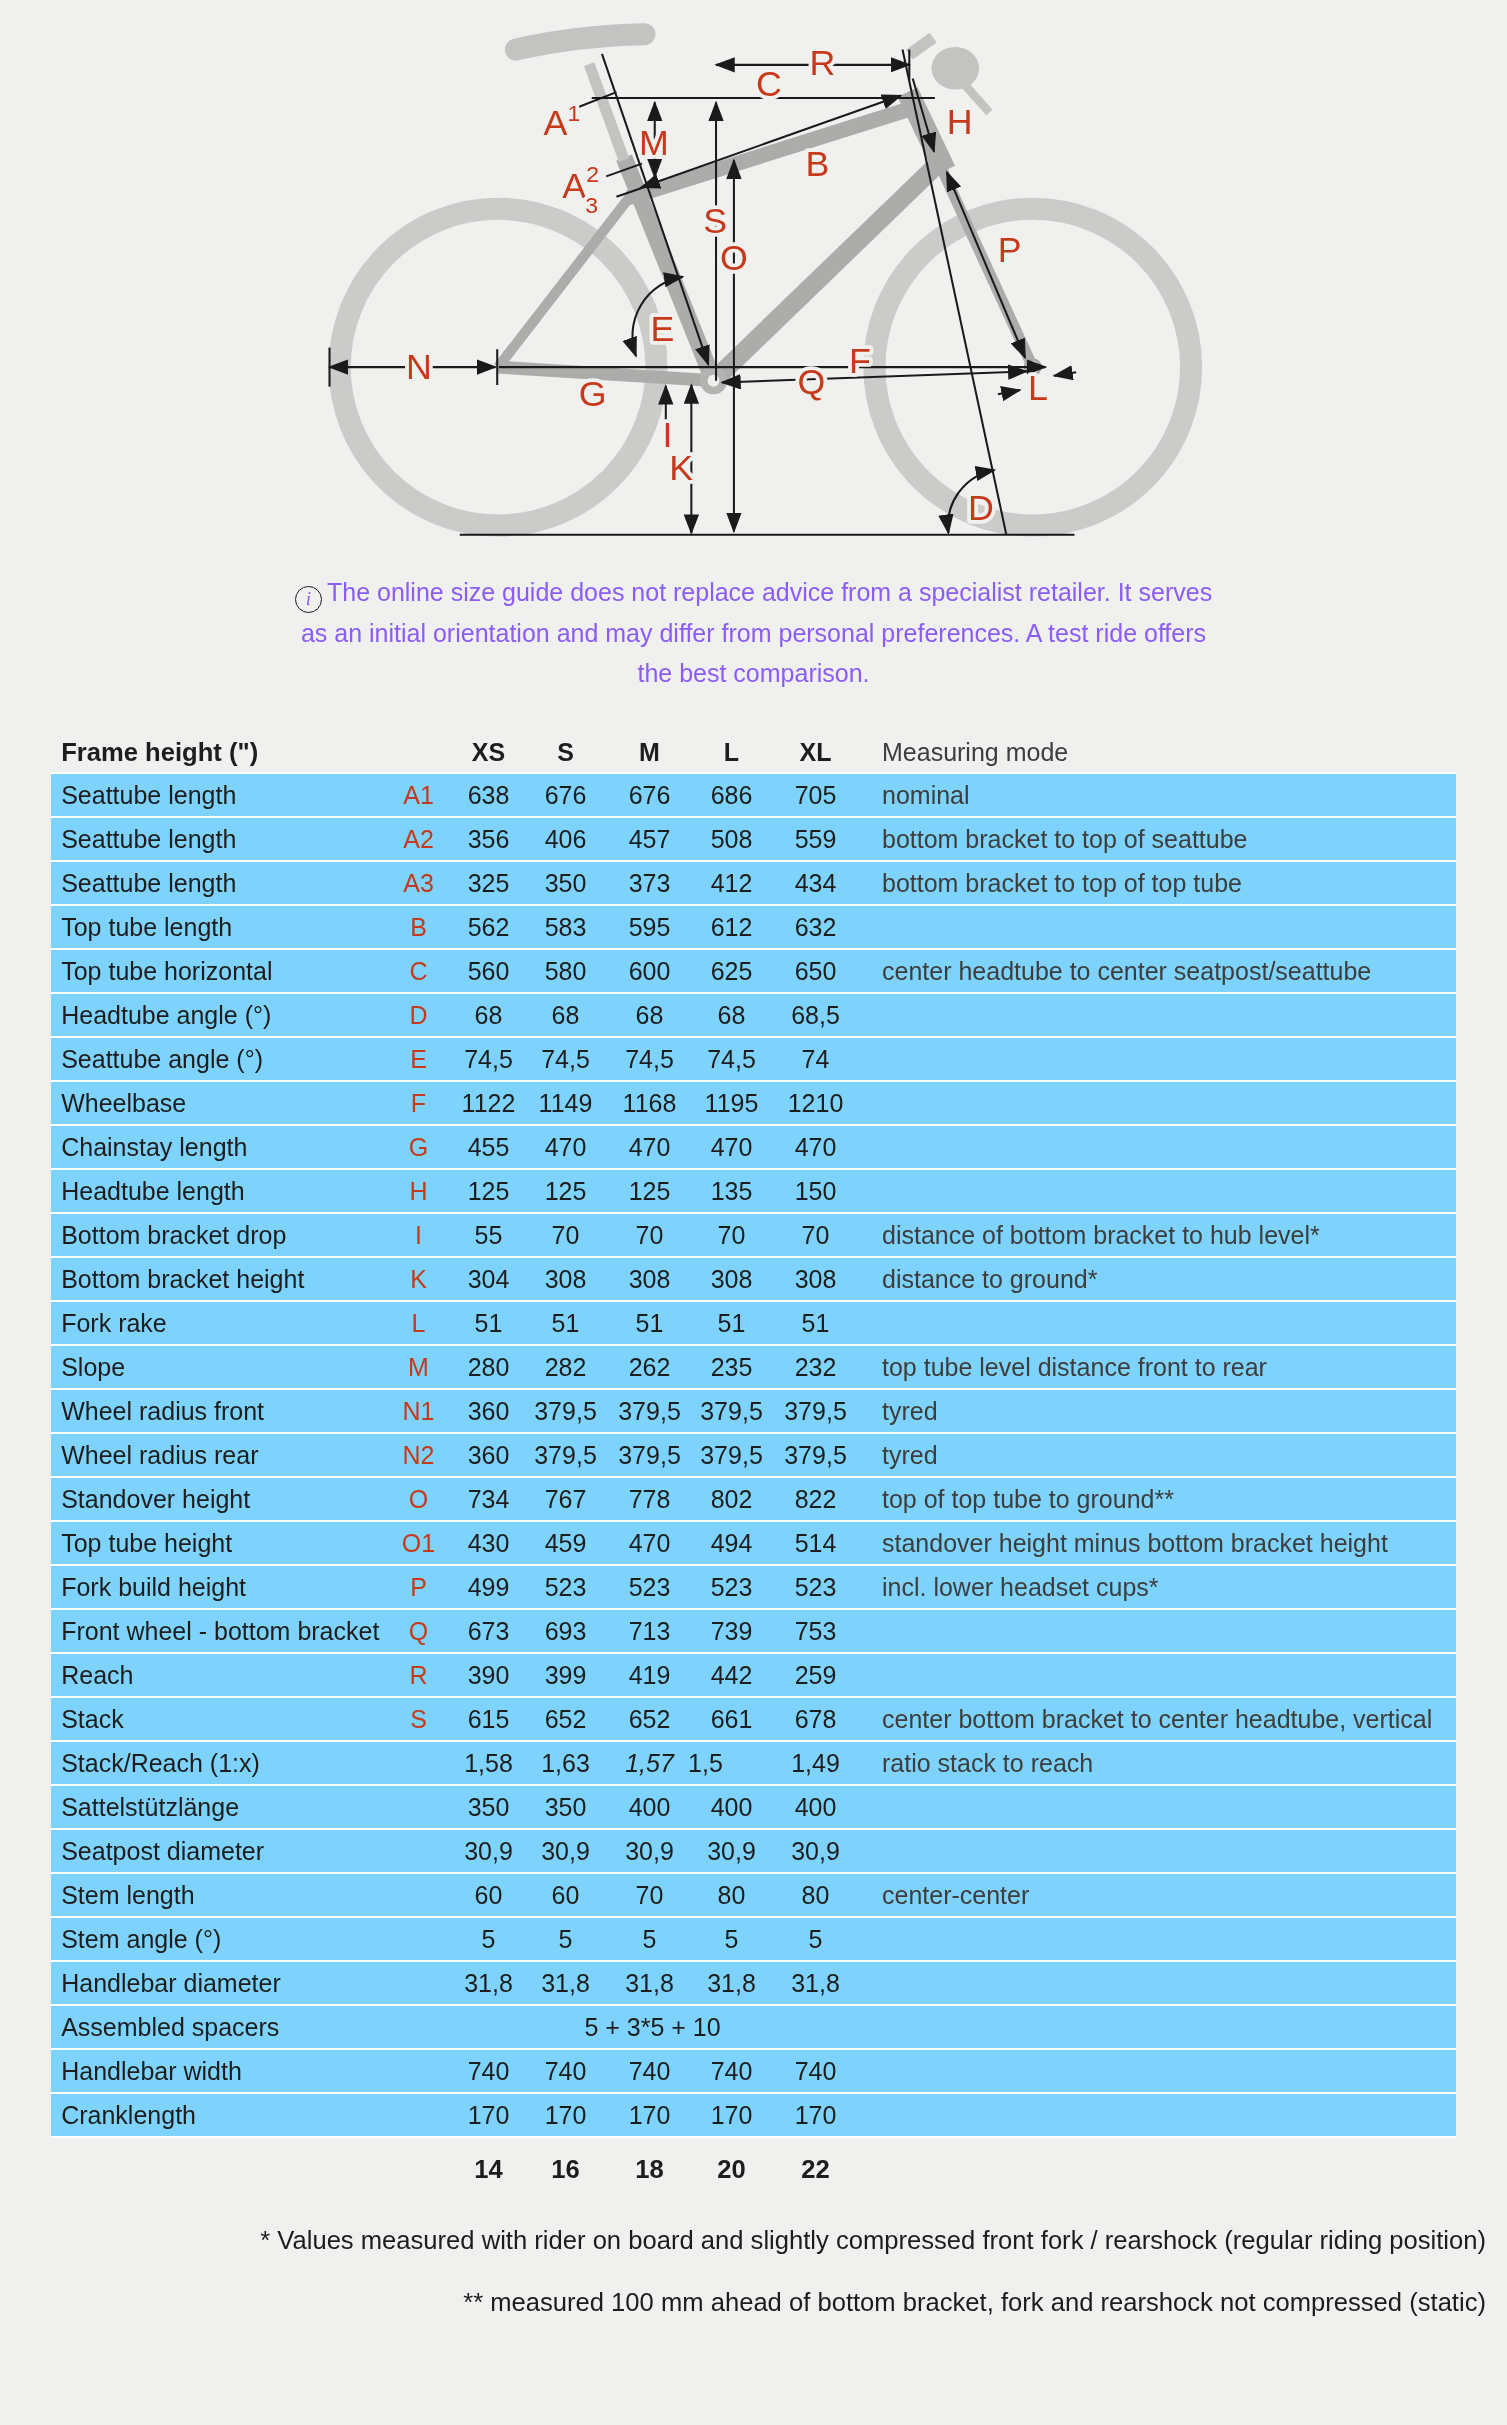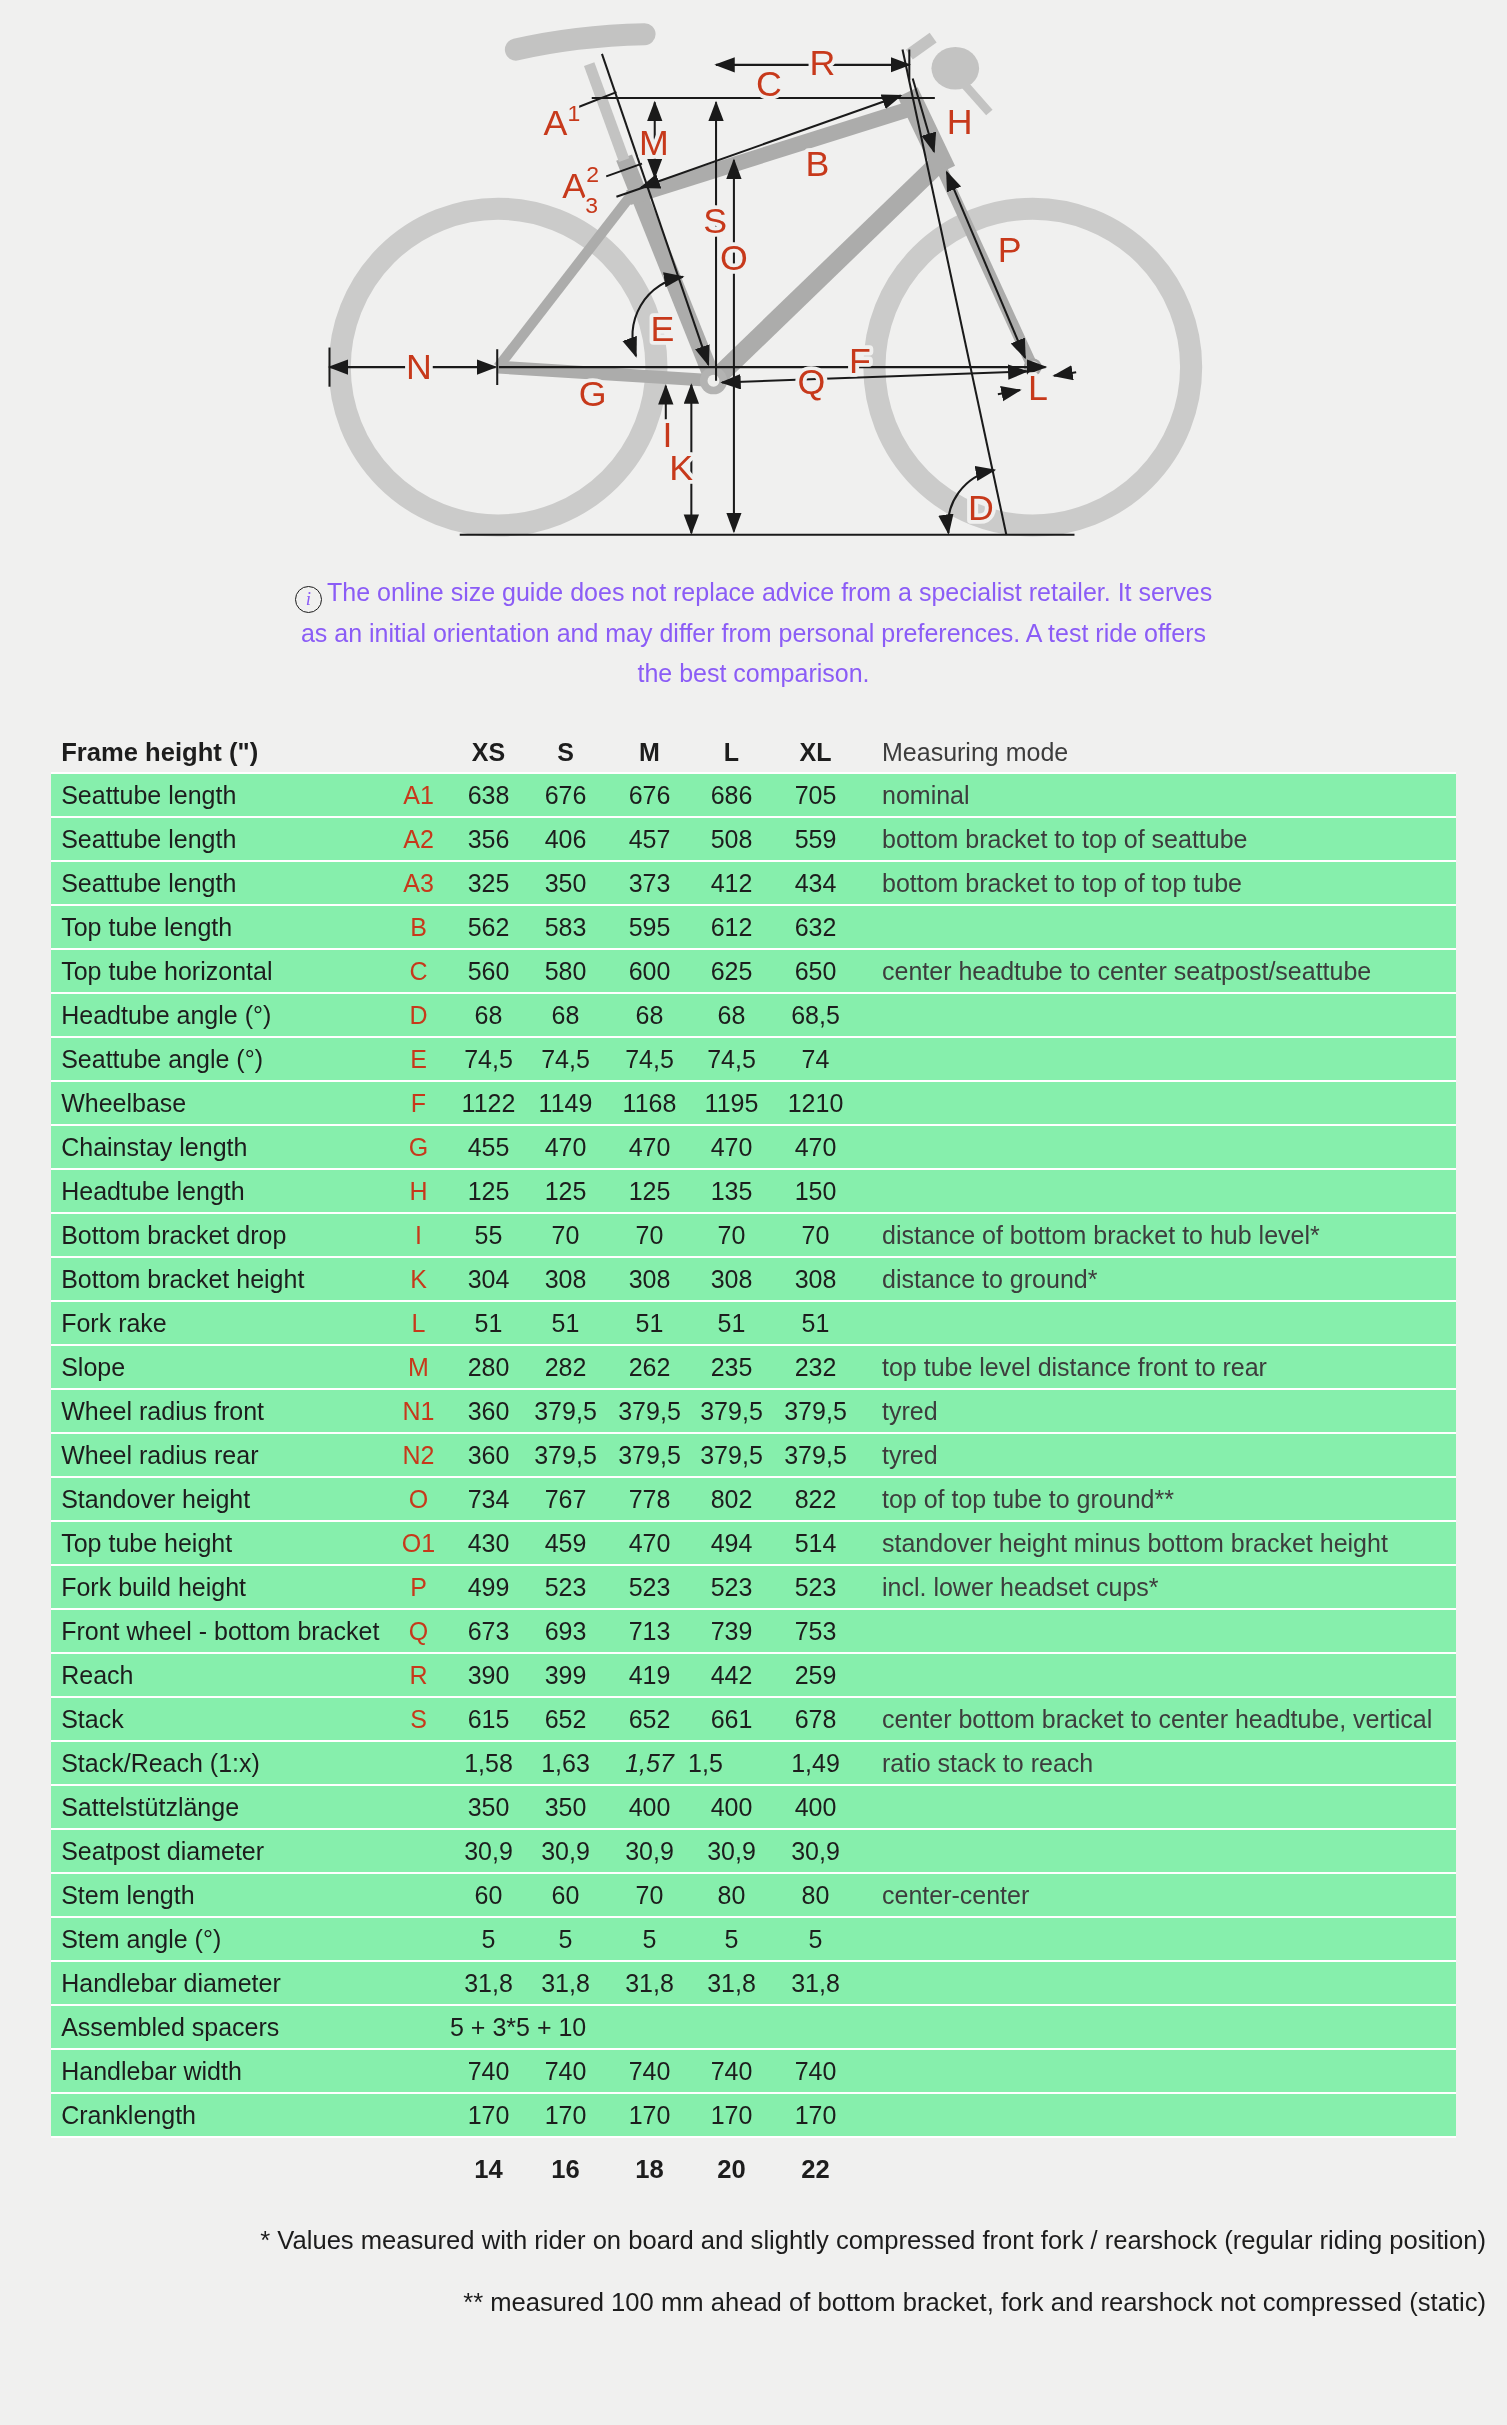--- a/index.html
+++ b/index.html
@@ -15,28 +15,28 @@
   .soft{stroke:#c3c3c2;fill:none;}
   
   .info{position:absolute;top:572px;left:281px;width:945px;text-align:center;
         font-size:25px;line-height:40px;color:#8b5cf6;}
   .info-icon{display:inline-block;width:25px;height:25px;border:1.7px solid #1c1c1c;
         border-radius:50%;font-size:19px;line-height:23px;text-align:center;
         font-family:"Liberation Serif",serif;font-style:italic;vertical-align:-4.3px;margin-right:5.1px;}
   
   .table{position:absolute;top:732px;left:51px;width:1405px;}
   .t-header{position:relative;height:40px;font-weight:bold;font-size:25.6px;}
-  .t-row{position:relative;height:42px;background:#86efac;border-bottom:2.6px solid #ffffff;}
+  .t-row{position:relative;height:42px;background:#7dd3fc;border-bottom:2.6px solid #ffffff;}
   .t-row:first-child{border-top:2.6px solid #ffffff;}
   .cell{position:absolute;top:50%;transform:translateY(-50%);font-size:25px;white-space:nowrap;}
   .c-label{left:10.2px;}
   .c-letter{left:341px;width:53px;text-align:center;color:#c7391b;}
   .c-val{width:77px;text-align:center;}
   .c-mode{left:831px;color:#3d3d3d;}
-  .c-span{left:399px;width:405px;}
+  .c-span{left:399px;width:405px;text-align:center;}
   .h-mode{font-weight:normal;color:#3d3d3d;}
   .sizes-row{position:relative;height:55px;}
   .sizes-row .cell{font-weight:bold;font-size:25.6px;}
   
   .footnote{position:absolute;right:21px;font-size:25.6px;color:#1c1c1c;white-space:nowrap;}
   .fn1{top:2226px;}
   .fn2{top:2288px;}
 </style>
 </head>
 <body>

